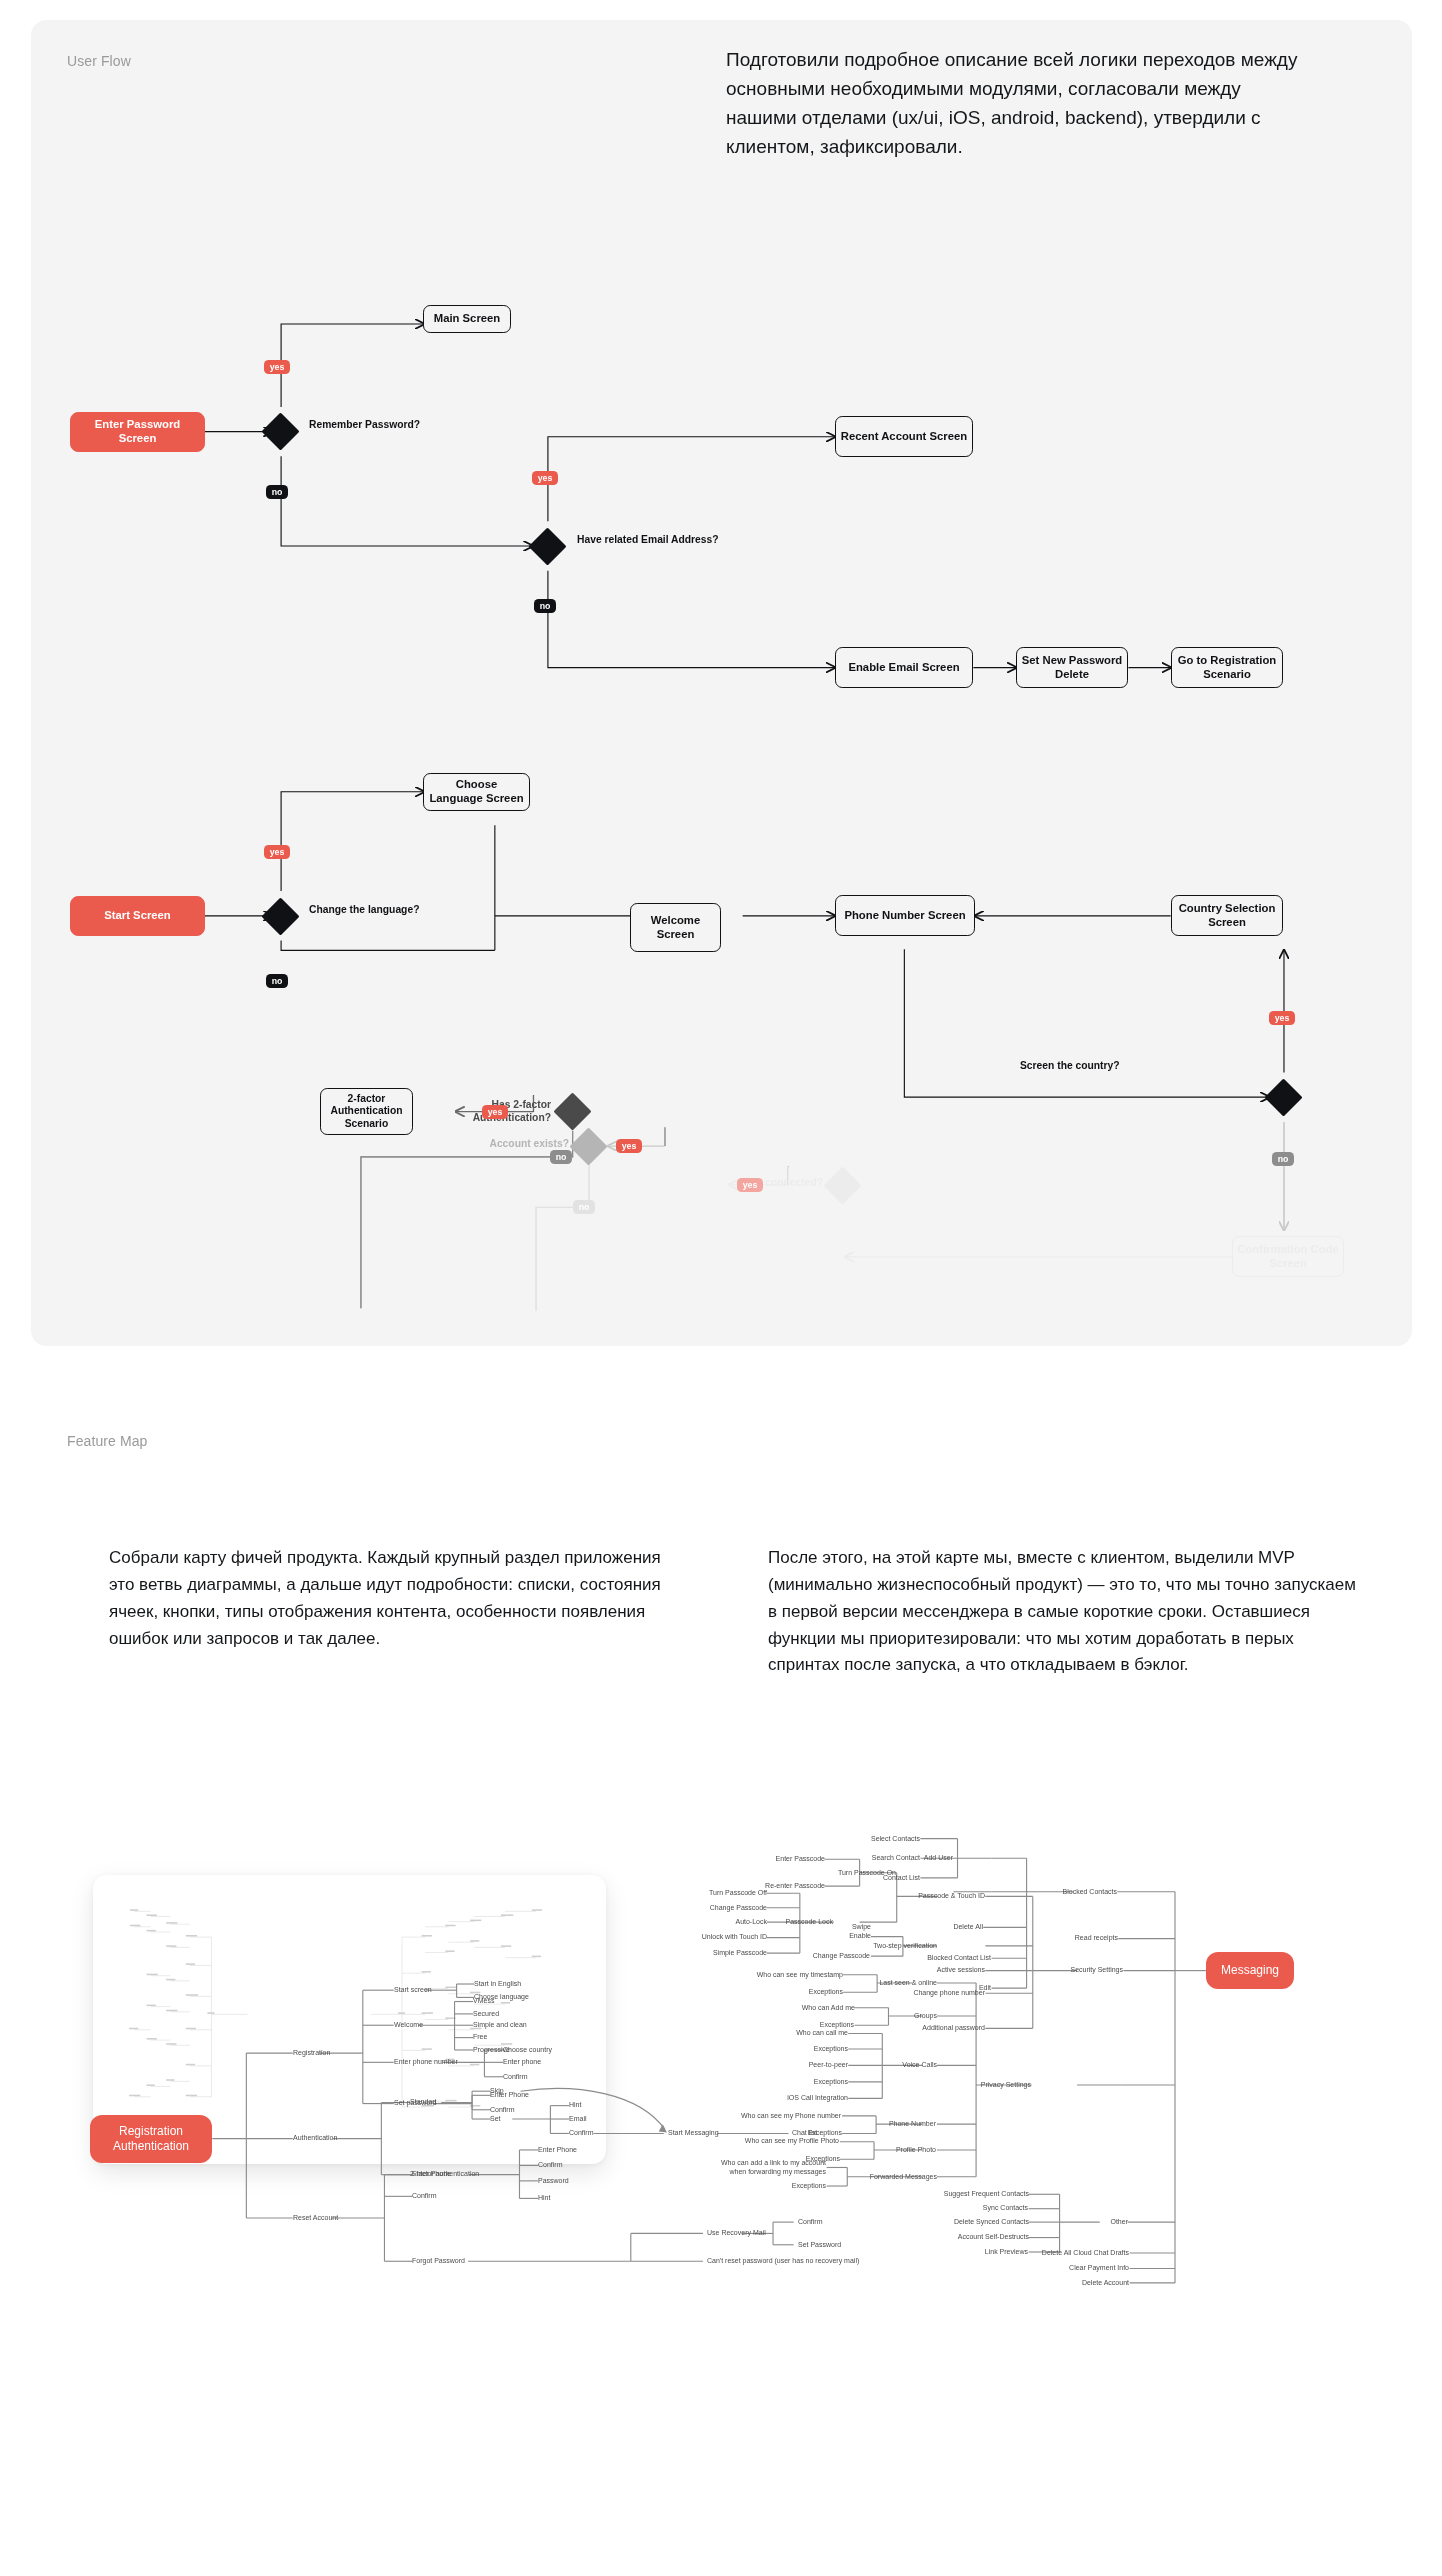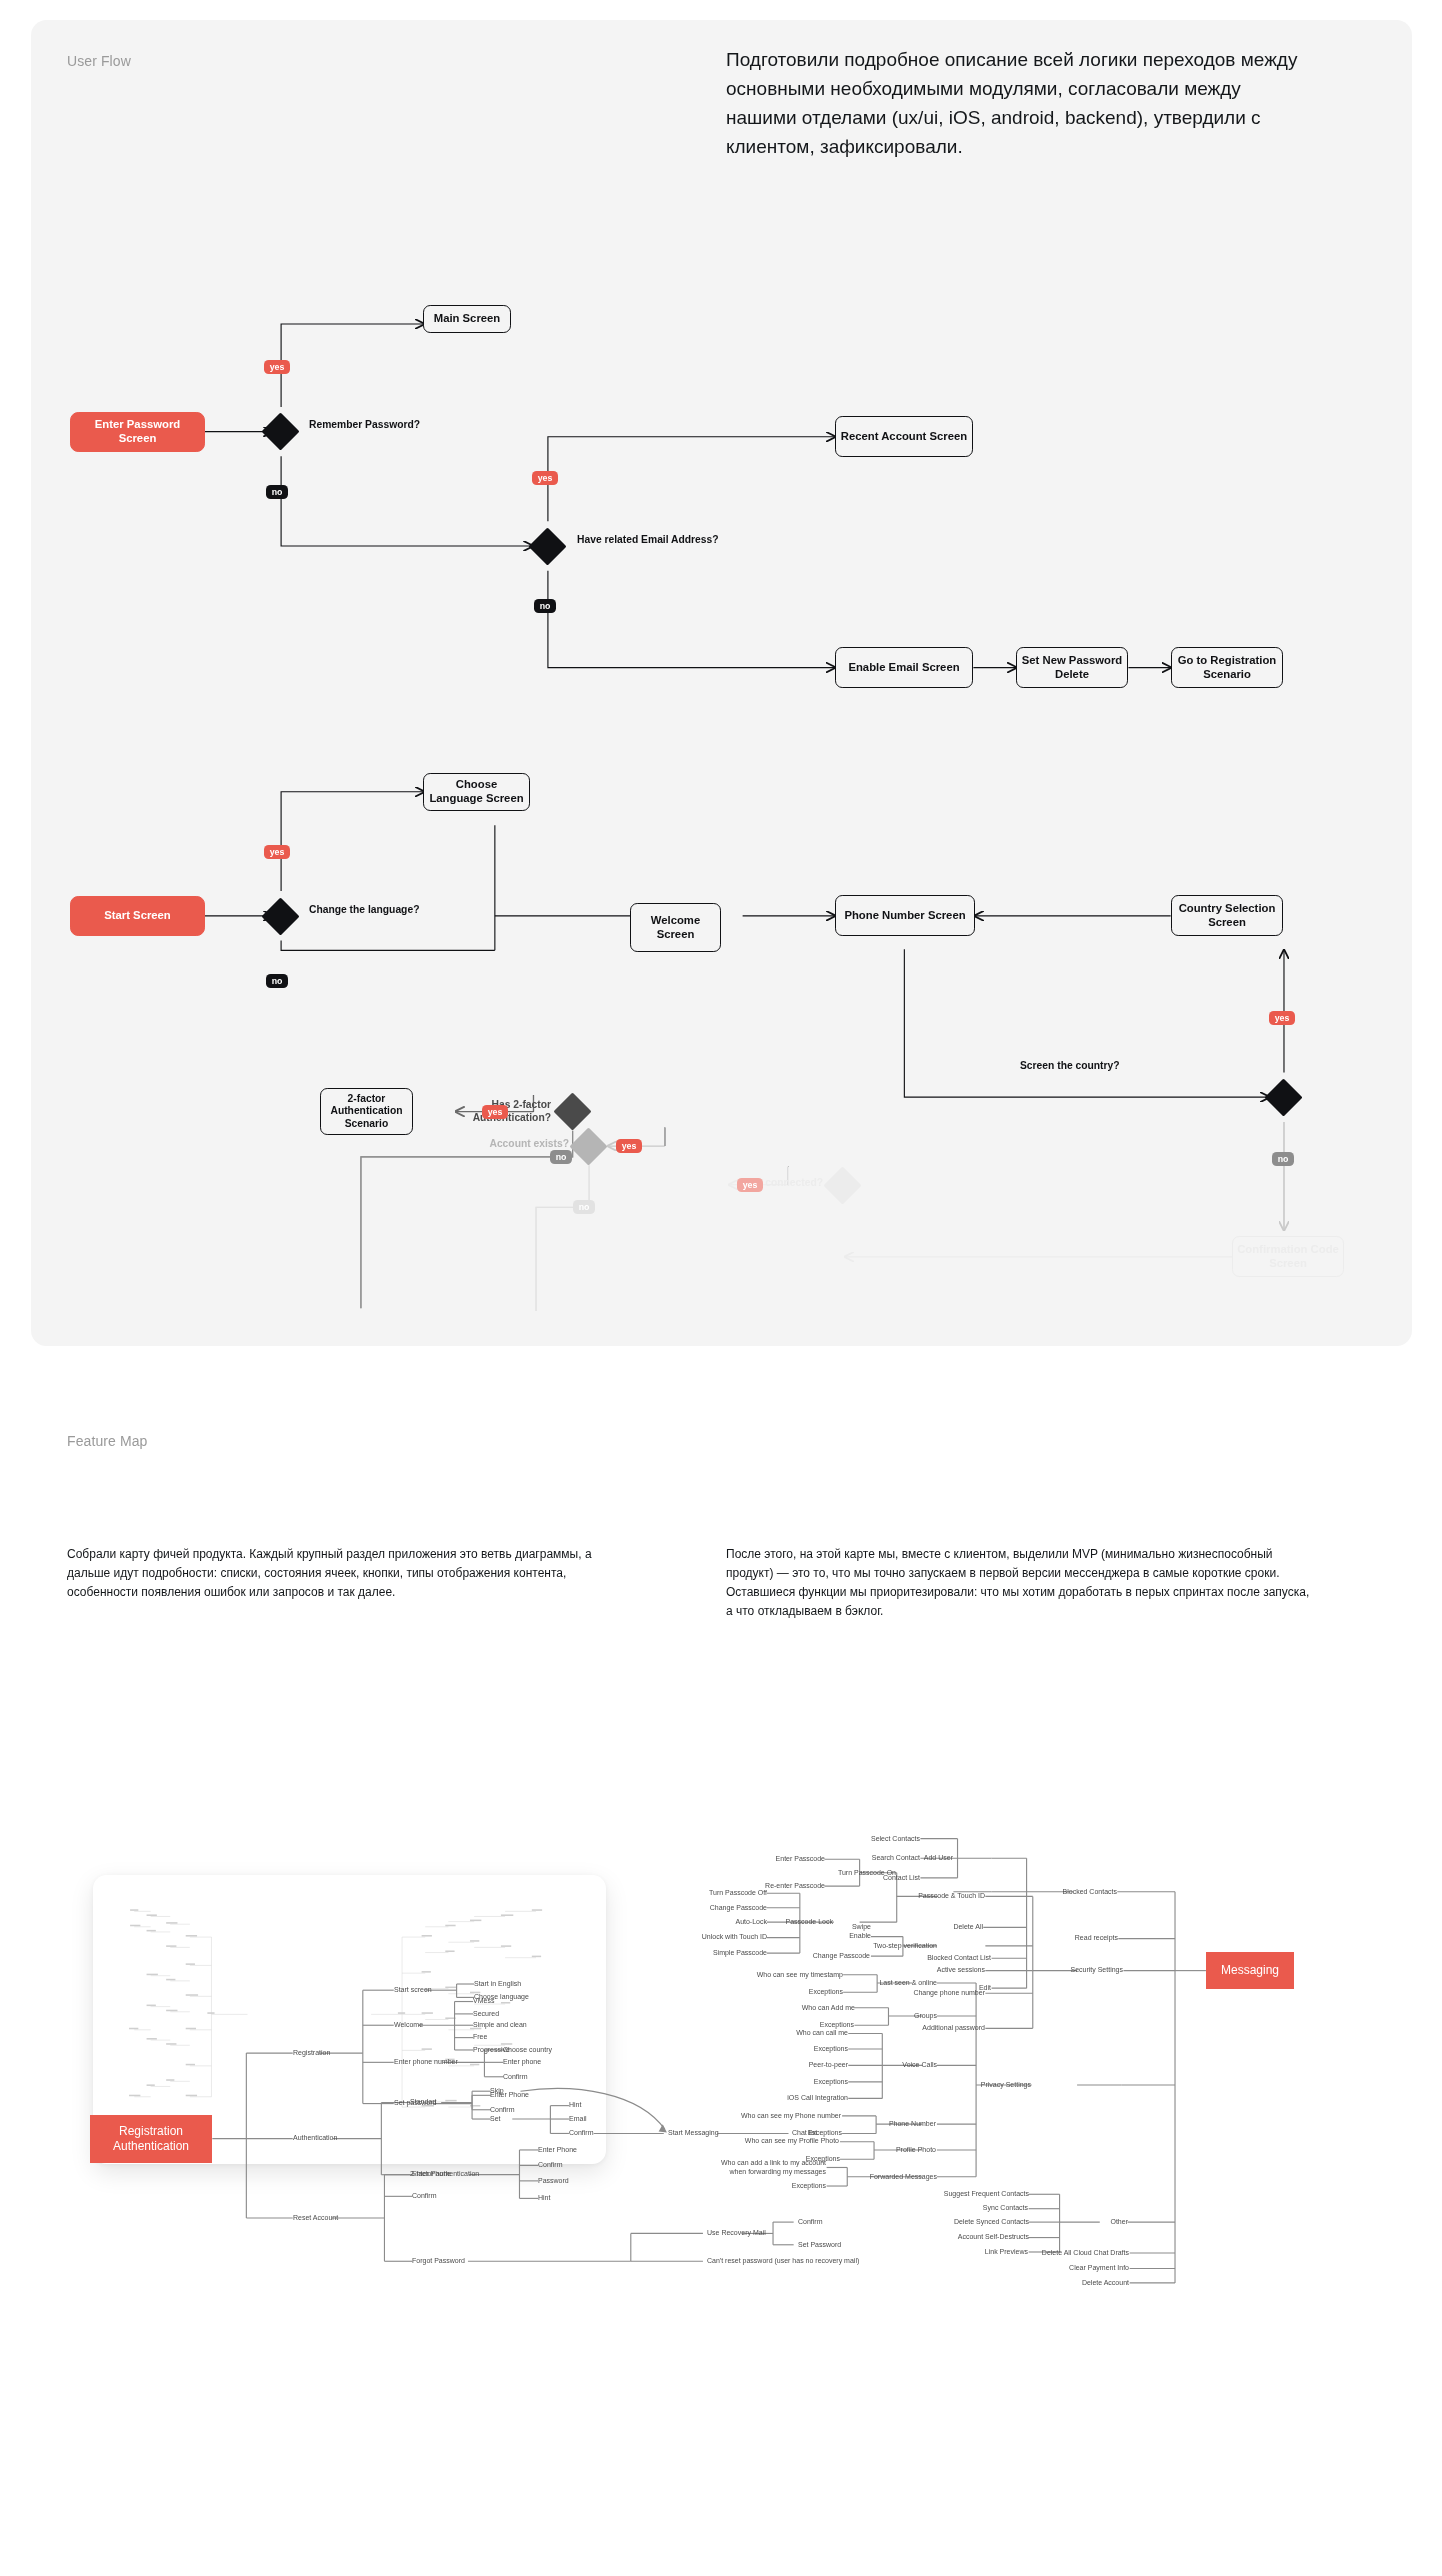--- a/index.html
+++ b/index.html
@@ -101,23 +101,24 @@
   .pill.no-dim   { background: #8d8d8d; }
   .pill.yes-dim2 { background: #f2a69f; }
   .pill.no-dim2  { background: #e2e2e2; }
 
   svg.wires { position: absolute; left:0; top:0; width: 1443px; height: 1365px; pointer-events: none; }
 
   
   .featuremap-section { position: absolute; left: 0; top: 1346px; width: 1443px; height: 1611px; }
   .fm-col {
     position: absolute;
-    font-size: 12px;
+    font-size: 17px;
     line-height: 1.58;
     color: #14171a;
+    margin-left: 42px;
   }
 
   .thumb-card {
     position: absolute;
     left: 93px; top: 529px;
     width: 513px; height: 289px;
     background: #ffffff;
     border-radius: 13.4px;
     box-shadow: 0 8.2px 25px rgba(0,0,0,.10), 0 1px 5.2px rgba(0,0,0,.05);
     overflow: hidden;
@@ -135,21 +136,21 @@
     color: #4b4b4b;
     white-space: nowrap;
     line-height: 1.3;
   }
   .mm-label.r  { text-align: right; transform: translateY(-50%); }
   .mm-label.l  { text-align: left;  transform: translateY(-50%); }
   .mm-node-red {
     position: absolute;
     background: #ea5a4d;
     color: #fff;
-    border-radius: 0;
+    border-radius: 12px;
     display: flex; align-items: center; justify-content: center;
     text-align: center;
     font-size: 12px;
     line-height: 1.25;
     padding: 3.1px 7.2px;
   }
   svg.mm-wires { position: absolute; left:0; top:0; width: 1443px; height: 1611px; pointer-events: none; }
 </style>
 </head>
 <body>

